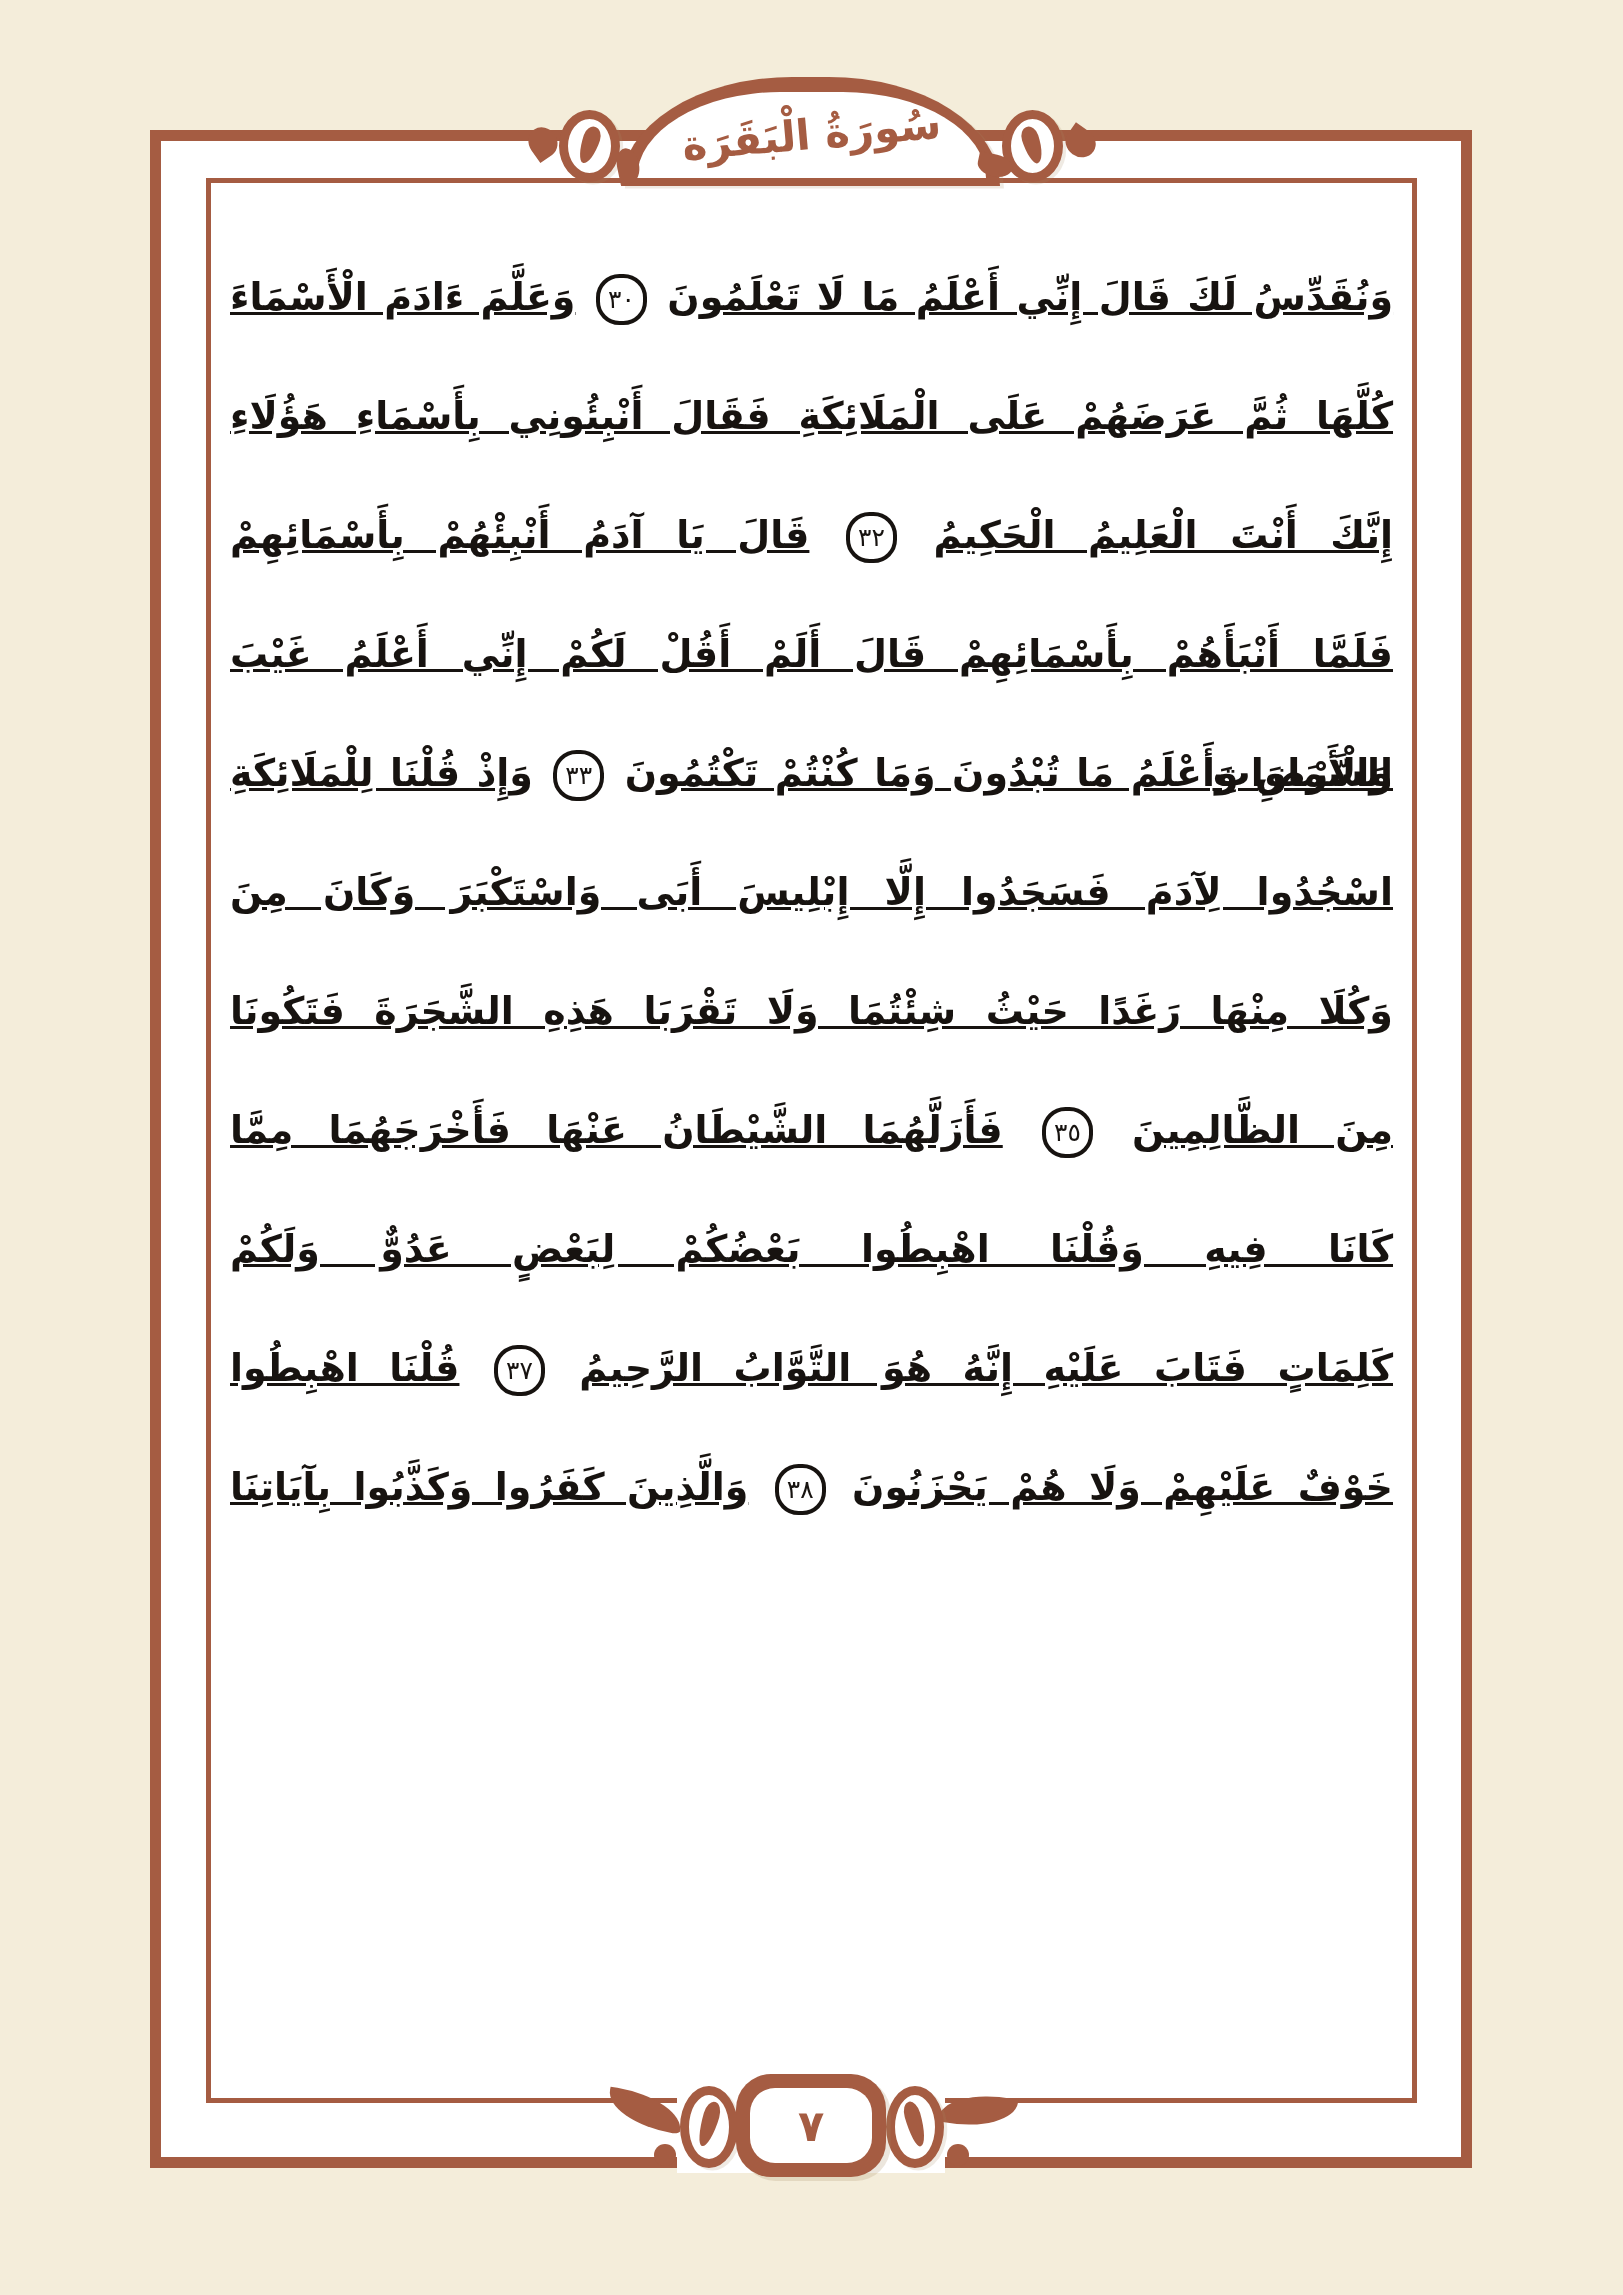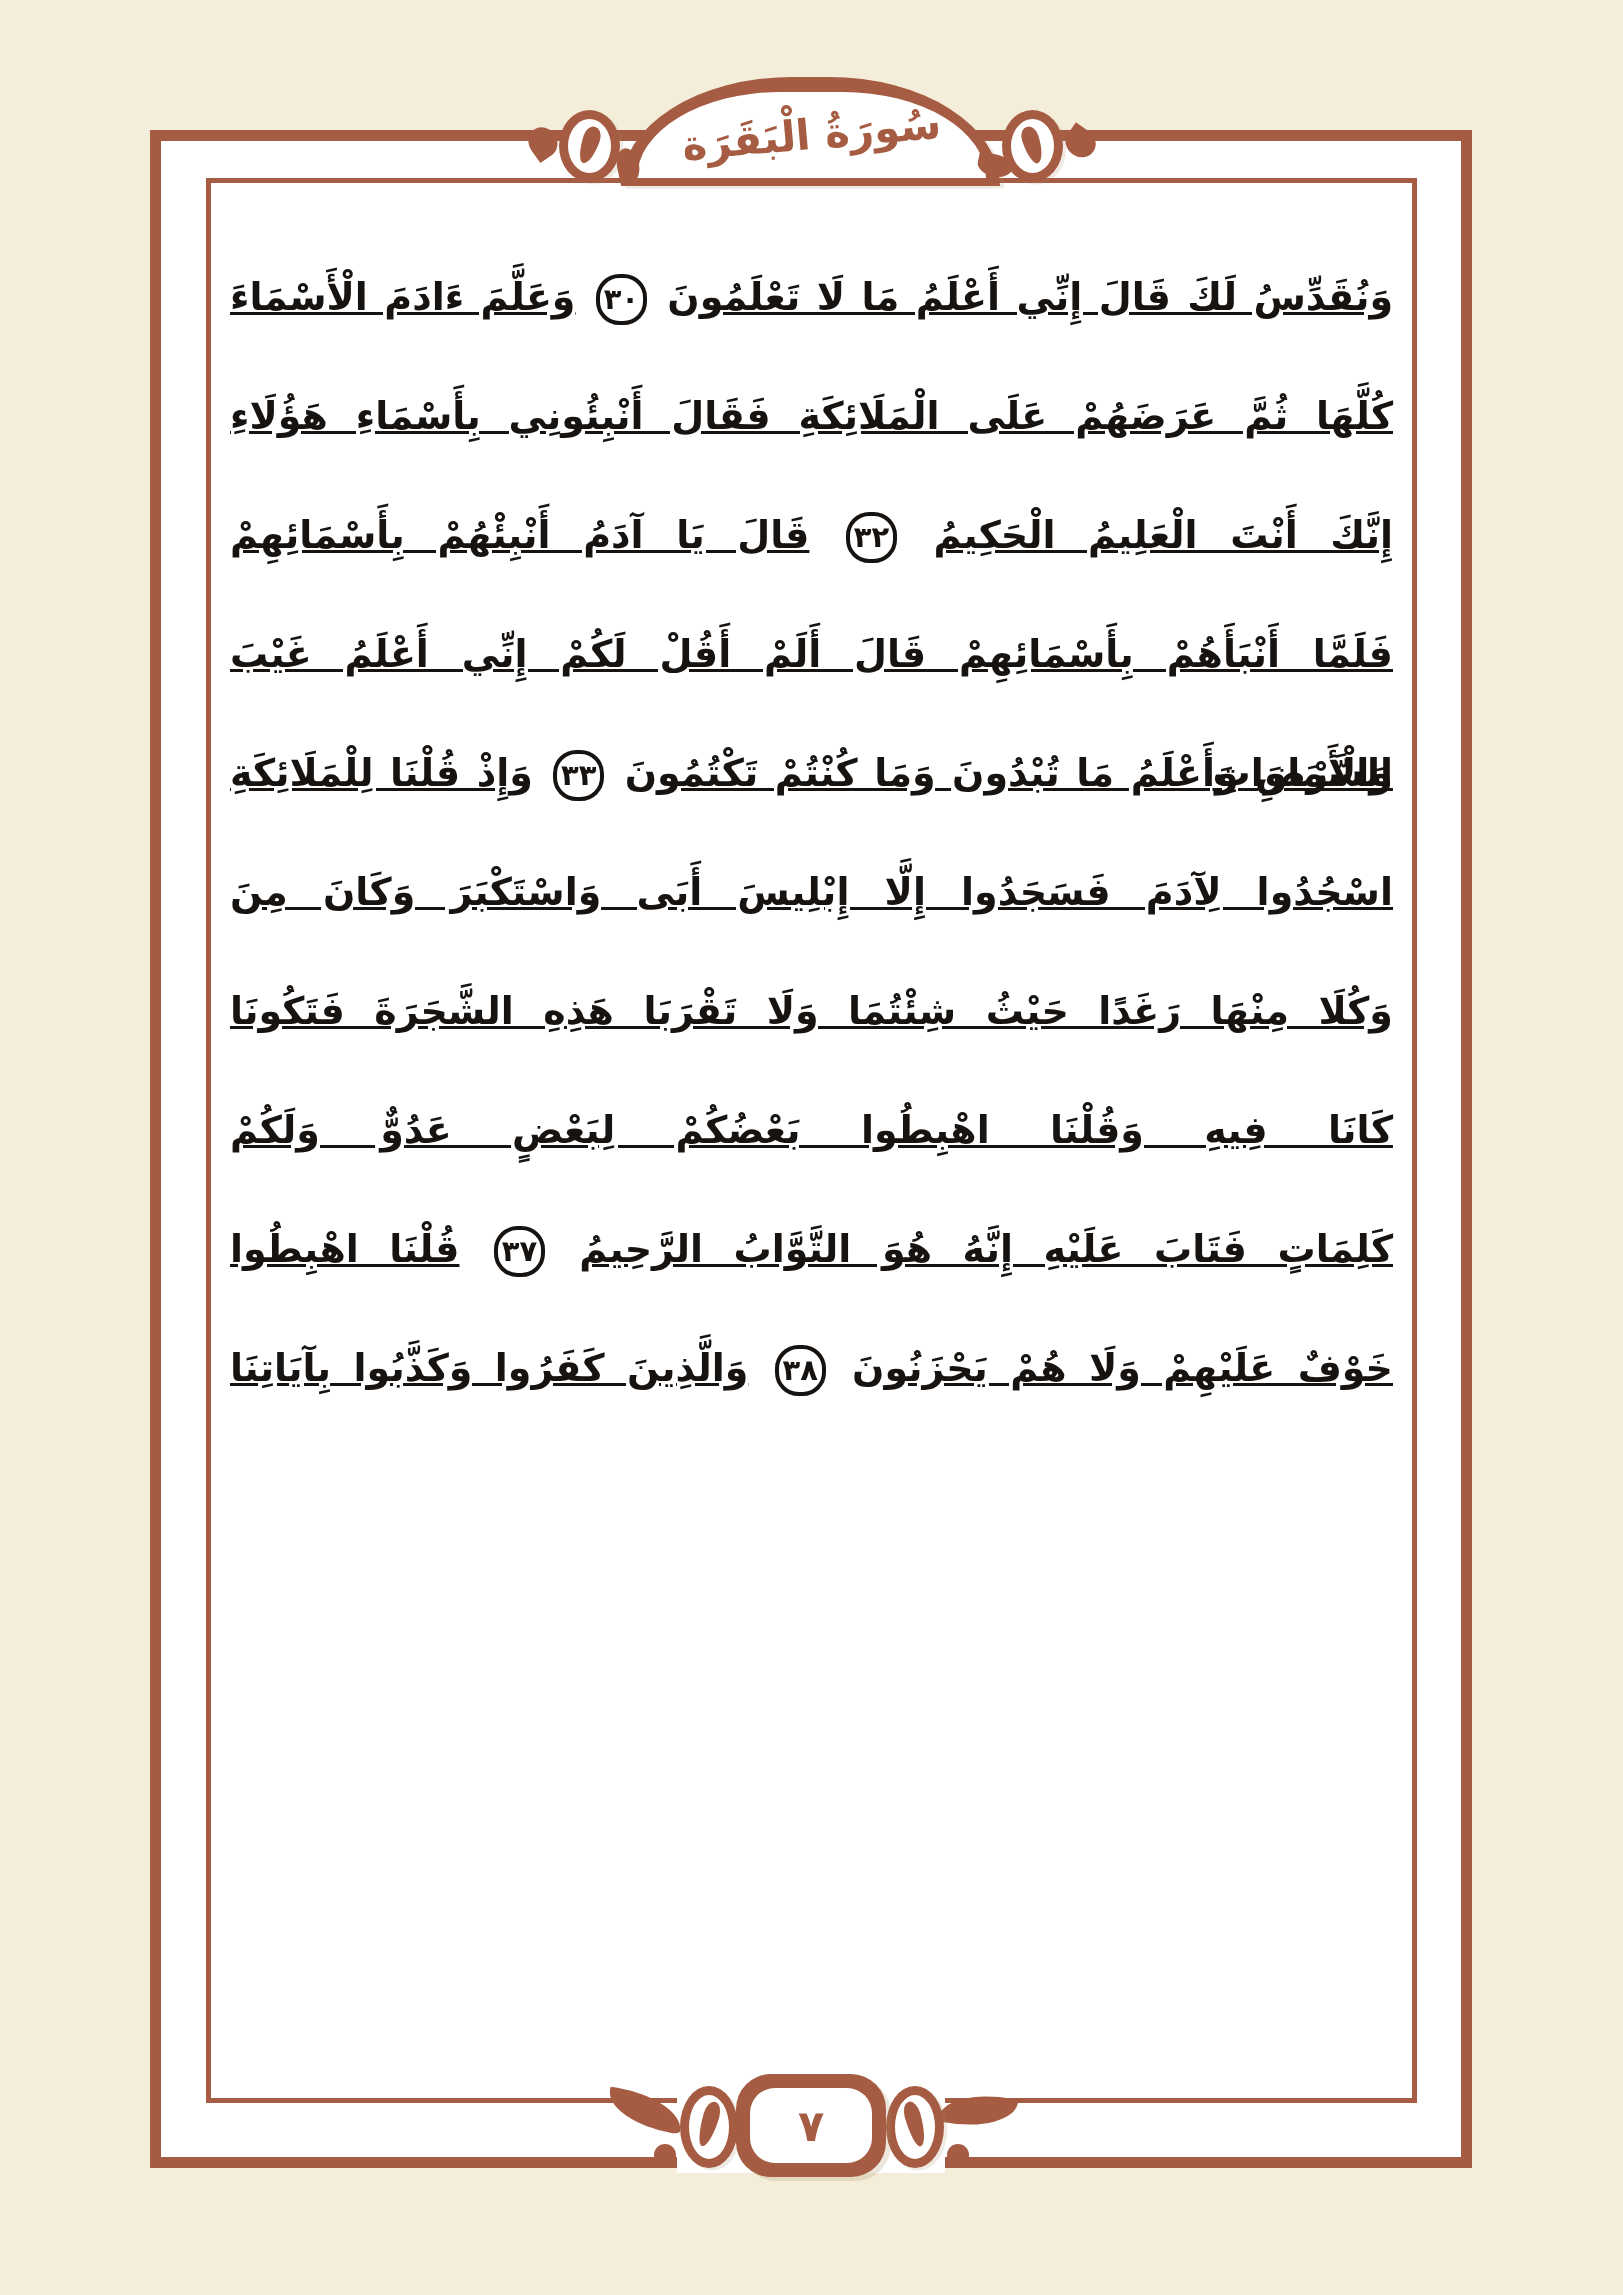--- a/index.html
+++ b/index.html
@@ -68,21 +68,21 @@
     direction:rtl;
     text-align:justify;text-align-last:justify;
     font-size:38px;font-weight:bold;
     white-space:nowrap;
   }
   .run{white-space:normal;text-decoration:underline;}
   .aya{
     display:inline-flex;align-items:center;justify-content:center;
     width:51px;height:51px;box-sizing:border-box;
     border:4.6px solid #171310;border-radius:46%;
-    font-size:29px;font-weight:bold;line-height:1;
+    font-size:25px;font-weight:normal;line-height:1;
     vertical-align:middle;margin:0 3.9px;
     white-space:nowrap;
   }
   
   .ftr{z-index:3;}
   .footer-backing{
     left:677px;top:2070px;width:268px;height:103px;background:#FFFFFF;
   }
   .cartouche{
     left:736px;top:2074px;width:150px;height:103px;background:#A55C42;
@@ -132,20 +132,21 @@
 </div>
 
 <div class="abs quran-lines">
     <div class="qline"><span class="run">وَنُقَدِّسُ لَكَ قَالَ إِنِّي أَعْلَمُ مَا لَا تَعْلَمُونَ</span> <span class="aya">٣٠</span> <span class="run">وَعَلَّمَ ءَادَمَ الْأَسْمَاءَ</span></div>
     <div class="qline"><span class="run">كُلَّهَا ثُمَّ عَرَضَهُمْ عَلَى الْمَلَائِكَةِ فَقَالَ أَنْبِئُونِي بِأَسْمَاءِ هَؤُلَاءِ</span></div>
     <div class="qline"><span class="run">إِنَّكَ أَنْتَ الْعَلِيمُ الْحَكِيمُ</span> <span class="aya">٣٢</span> <span class="run">قَالَ يَا آدَمُ أَنْبِئْهُمْ بِأَسْمَائِهِمْ</span></div>
     <div class="qline"><span class="run">فَلَمَّا أَنْبَأَهُمْ بِأَسْمَائِهِمْ قَالَ أَلَمْ أَقُلْ لَكُمْ إِنِّي أَعْلَمُ غَيْبَ السَّمَاوَاتِ</span></div>
     <div class="qline"><span class="run">وَالْأَرْضِ وَأَعْلَمُ مَا تُبْدُونَ وَمَا كُنْتُمْ تَكْتُمُونَ</span> <span class="aya">٣٣</span> <span class="run">وَإِذْ قُلْنَا لِلْمَلَائِكَةِ</span></div>
     <div class="qline"><span class="run">اسْجُدُوا لِآدَمَ فَسَجَدُوا إِلَّا إِبْلِيسَ أَبَى وَاسْتَكْبَرَ وَكَانَ مِنَ</span></div>
     <div class="qline"><span class="run">وَكُلَا مِنْهَا رَغَدًا حَيْثُ شِئْتُمَا وَلَا تَقْرَبَا هَذِهِ الشَّجَرَةَ فَتَكُونَا</span></div>
+    <div class="qline"><span class="run">مِنَ الظَّالِمِينَ</span> <span class="aya">٣٥</span> <span class="run">فَأَزَلَّهُمَا الشَّيْطَانُ عَنْهَا فَأَخْرَجَهُمَا مِمَّا</span></div>
     <div class="qline"><span class="run">كَانَا فِيهِ وَقُلْنَا اهْبِطُوا بَعْضُكُمْ لِبَعْضٍ عَدُوٌّ وَلَكُمْ</span></div>
     <div class="qline"><span class="run">كَلِمَاتٍ فَتَابَ عَلَيْهِ إِنَّهُ هُوَ التَّوَّابُ الرَّحِيمُ</span> <span class="aya">٣٧</span> <span class="run">قُلْنَا اهْبِطُوا</span></div>
     <div class="qline"><span class="run">خَوْفٌ عَلَيْهِمْ وَلَا هُمْ يَحْزَنُونَ</span> <span class="aya">٣٨</span> <span class="run">وَالَّذِينَ كَفَرُوا وَكَذَّبُوا بِآيَاتِنَا</span></div>
   </div>
 
 <div>
   <div class="abs ftr footer-backing"></div>
   <div class="abs ftr leaf leaf-l"></div>
   <div class="abs ftr leaf leaf-r"></div>
   <div class="abs ftr dot dot-l"></div>

